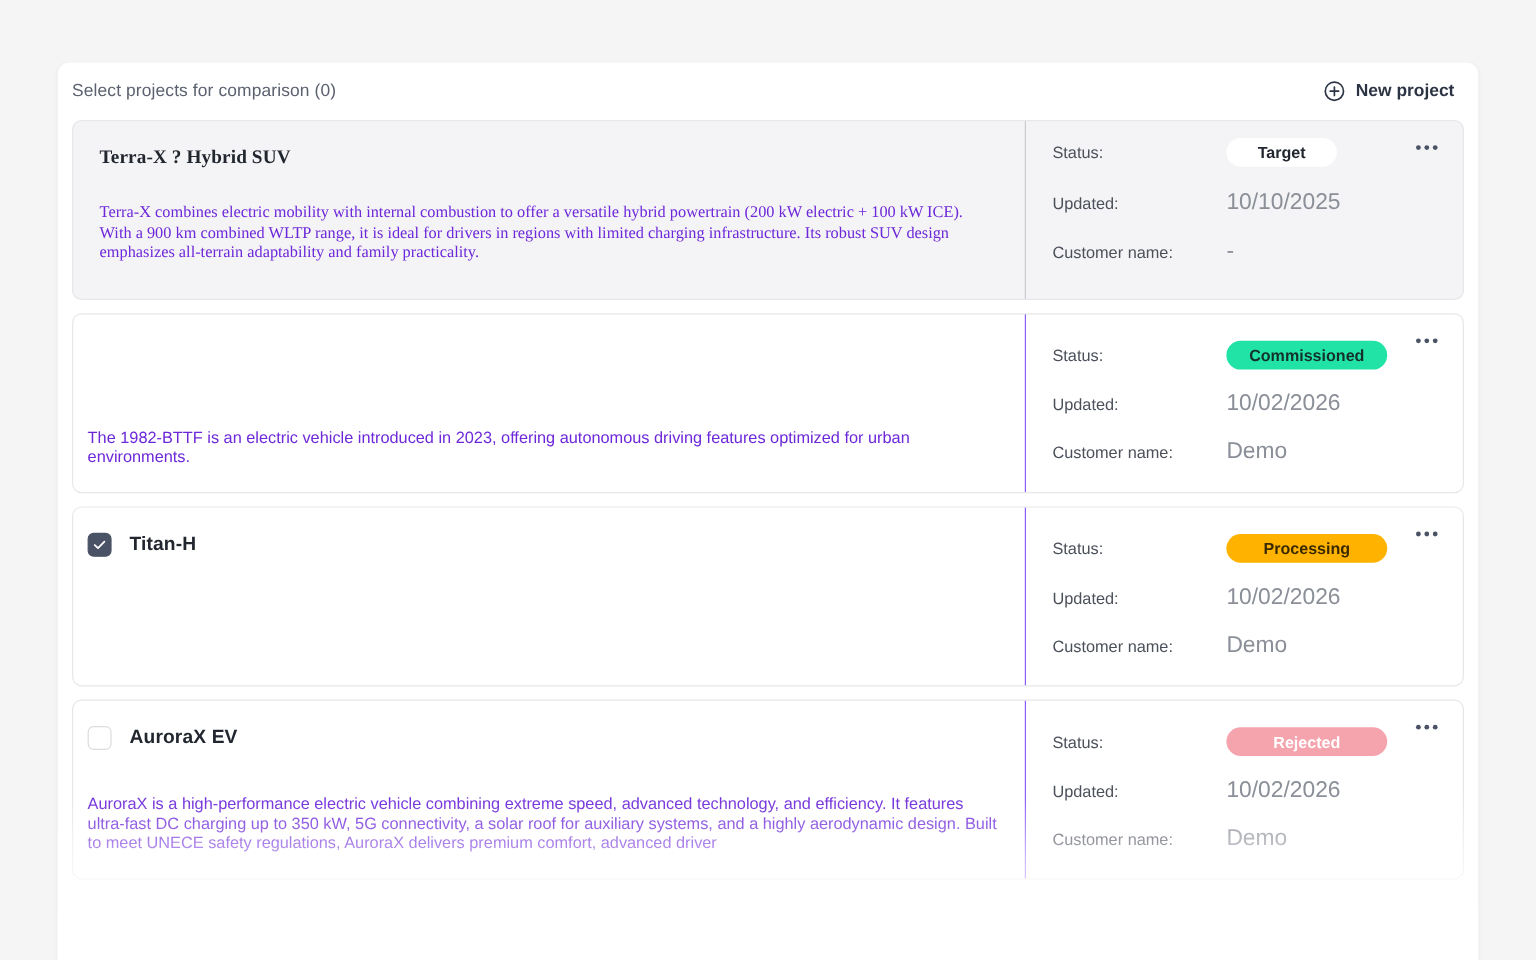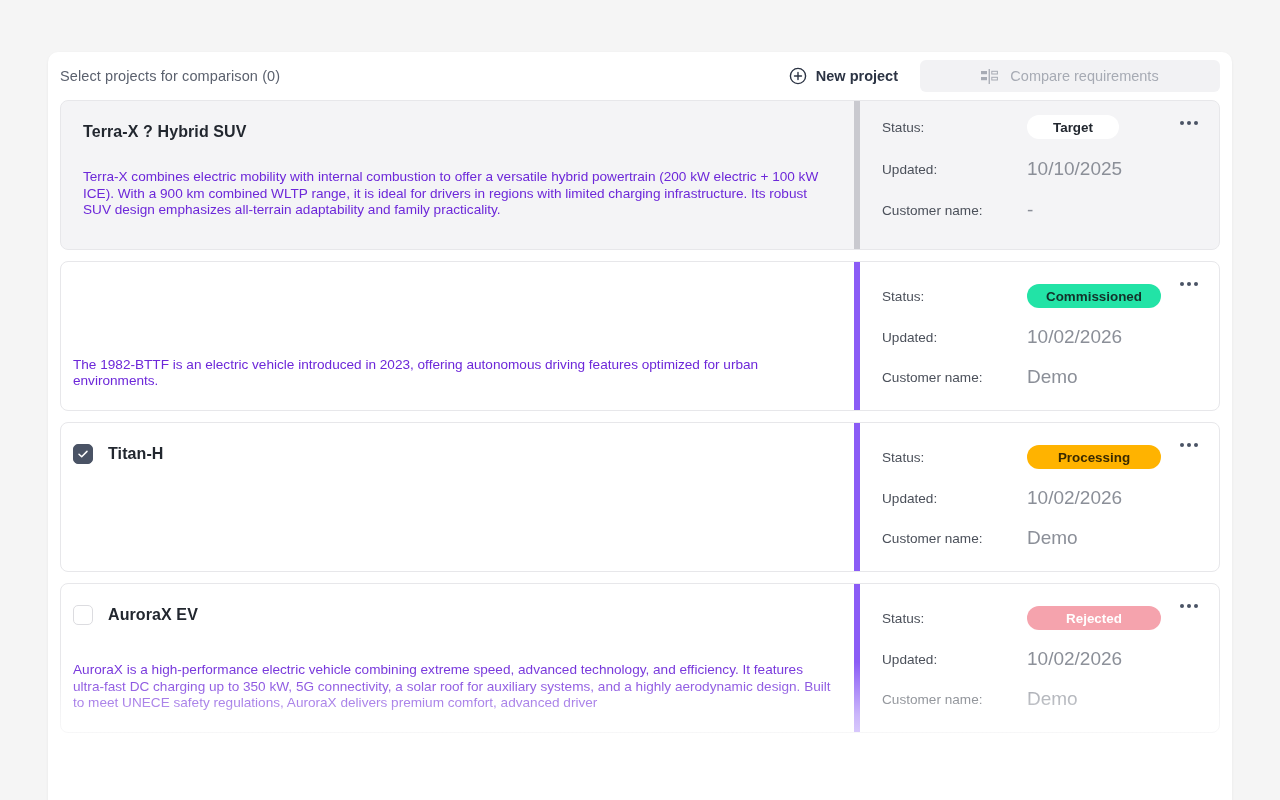--- a/index.html
+++ b/index.html
@@ -110,21 +110,21 @@
     border-color: #e7e7ea;
   }
 
   .card-left {
     flex: 0 0 793px;
     padding: 18px 22px 20px 12px;
     display: flex;
     flex-direction: column;
   }
 
-  .card.target .card-left { padding-left: 22px; }
+  .card.target .card-left { padding-left: 22px; font-family: Liberation Serif, serif; }
 
   .card-head {
     display: flex;
     align-items: center;
     gap: 15px;
     min-height: 26px;
   }
 
   .checkbox {
     width: 20px; height: 20px;
@@ -163,21 +163,21 @@
 
   .card.target .card-desc {
     margin-top: 24px;
     padding-top: 0;
   }
 
   
   .card-right {
     position: relative;
     flex: 1 1 auto;
-    border-left: 6px solid #8b5cf6;
+    border-left: 1px solid #8b5cf6;
     padding: 14px 18px 20px 22px;
     display: flex;
     flex-direction: column;
   }
 
   .card.target .card-right { border-left-color: #c9c9cf; }
 
   .meta-rows {
     margin-top: auto;
     display: flex;
@@ -271,32 +271,20 @@
       <button class="btn-new">
         <span class="plus-icon">
           <svg width="18" height="18" viewBox="0 0 18 18" fill="none">
             <circle cx="9" cy="9" r="7.6" stroke="#2c3444" stroke-width="1.4"></circle>
             <path d="M9 5.5V12.5M5.5 9H12.5" stroke="#2c3444" stroke-width="1.4" stroke-linecap="round"></path>
           </svg>
         </span>
         <span>New project</span>
       </button>
 
-      <button class="btn-compare">
-        <span class="compare-icon">
-          <svg width="17" height="15" viewBox="0 0 17 15" fill="none">
-            <rect x="0" y="2" width="6" height="3.2" fill="#a7abb4"></rect>
-            <rect x="0" y="8" width="6" height="3.2" fill="#a7abb4"></rect>
-            <rect x="7.6" y="0" width="1.3" height="15" fill="#a7abb4"></rect>
-            <rect x="10.8" y="2.3" width="5.6" height="2.7" stroke="#a7abb4" stroke-width="1"></rect>
-            <rect x="10.8" y="8.3" width="5.6" height="2.7" stroke="#a7abb4" stroke-width="1"></rect>
-          </svg>
-        </span>
-        <span>Compare requirements</span>
-      </button>
 
     </div>
   </div>
 
   <div class="cards" id="cards">
       <div class="card target">
         <div class="card-left">
           <div class="card-head">
             <div class="card-title">Terra-X ? Hybrid SUV</div>
           </div>

